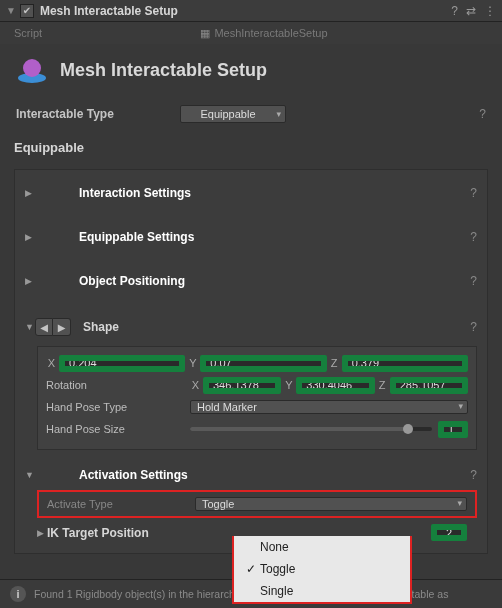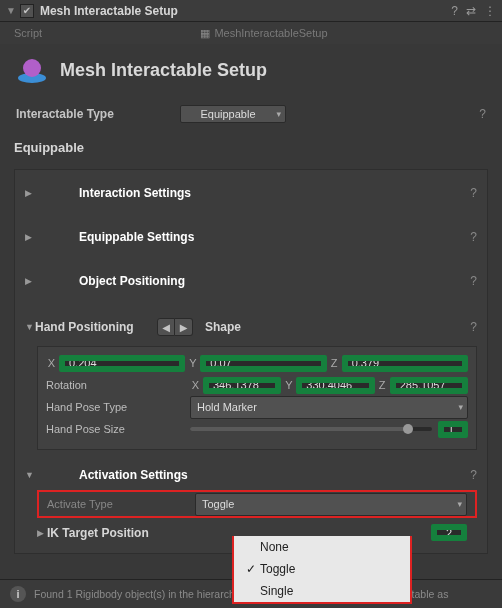--- a/index.html
+++ b/index.html
@@ -40,21 +40,21 @@
   .nav-btn:last-child { border-top-right-radius: 3px; border-bottom-right-radius: 3px; border-left: none; }
   .custom-label { color: #d6d6d6; font-weight: 600; }
   .hand-pos-row .help { margin-left: auto; color: #888; }
   .inner-fields { margin: 4px 10px 2px 22px; background: #414141; border: 1px solid #2f2f2f; padding: 4px 8px 8px; }
   .field-row { display: flex; align-items: center; height: 20px; margin: 2px 0; font-size: 11px; }
   .field-row .flabel { width: 144px; color: #bdbdbd; }
   .vec { display: flex; flex: 1; gap: 2px; align-items: center; }
   .vec .axis { color: #aaa; width: 11px; text-align: center; }
   .num-input { background: #2a2a2a; border: 6px solid #15803d; color: #ddd; height: 17px; padding: 0 4px; font-size: 11px; border-radius: 2px; }
   .vec .num-input { width: 58px; flex: 1; }
-  .select-full { background: #515151; border: 1px solid #2a2a2a; border-radius: 2px; height: 23px; color: #ddd; display: flex; align-items: center; padding: 0 18px 0 6px; position: relative; flex: 1; font-size: 11px; cursor: pointer; }
+  .select-full { background: #515151; border: 1px solid #2a2a2a; border-radius: 2px; height: 14px; color: #ddd; display: flex; align-items: flex-start; padding: 0 18px 0 6px; position: relative; flex: 1; font-size: 11px; cursor: pointer; }
   .select-full::after { content: "▾"; position: absolute; right: 4px; font-size: 9px; color: #aaa; }
   .slider-row { display: flex; align-items: center; height: 20px; margin: 2px 0; font-size: 11px; }
   .slider-row .flabel { width: 144px; color: #bdbdbd; }
   .slider-track { flex: 1; height: 4px; background: #2a2a2a; border-radius: 2px; position: relative; margin-right: 6px; }
   .slider-fill { position: absolute; height: 100%; background: #5a5a5a; left: 0; width: 90%; border-radius: 2px; }
   .slider-thumb { position: absolute; width: 10px; height: 10px; background: #999; border-radius: 50%; top: -3px; left: calc(90% - 5px); cursor: pointer; }
   .slider-val { width: 30px; }
   .activation-block { margin-top: 12px; }
   .red-box { margin: 2px 10px 0 22px; border: 2px solid #d22; padding: 2px; position: relative; height: 28px; display: flex; align-items: center; }
   .red-box .flabel { color: #888; font-size: 11px; width: 154px; padding-left: 6px; }
@@ -125,21 +125,20 @@
     <div class="spacer-v"></div>
     <div class="fold-row">
       <span class="arrow">▶</span>
       <span class="fold-label">Object Positioning</span>
       <span class="help">?</span>
     </div>
     <div class="spacer-v"></div>
 
     <div class="hand-pos-row">
       <span class="arrow">▼</span>
-      <span class="fold-label">Hand Positioning</span>
       <div class="nav-btns">
         <div class="nav-btn">◀</div>
         <div class="nav-btn">▶</div>
       </div>
       <span class="custom-label">Shape</span>
       <span class="help">?</span>
     </div>
 
     <div class="inner-fields">
       <div class="field-row">

